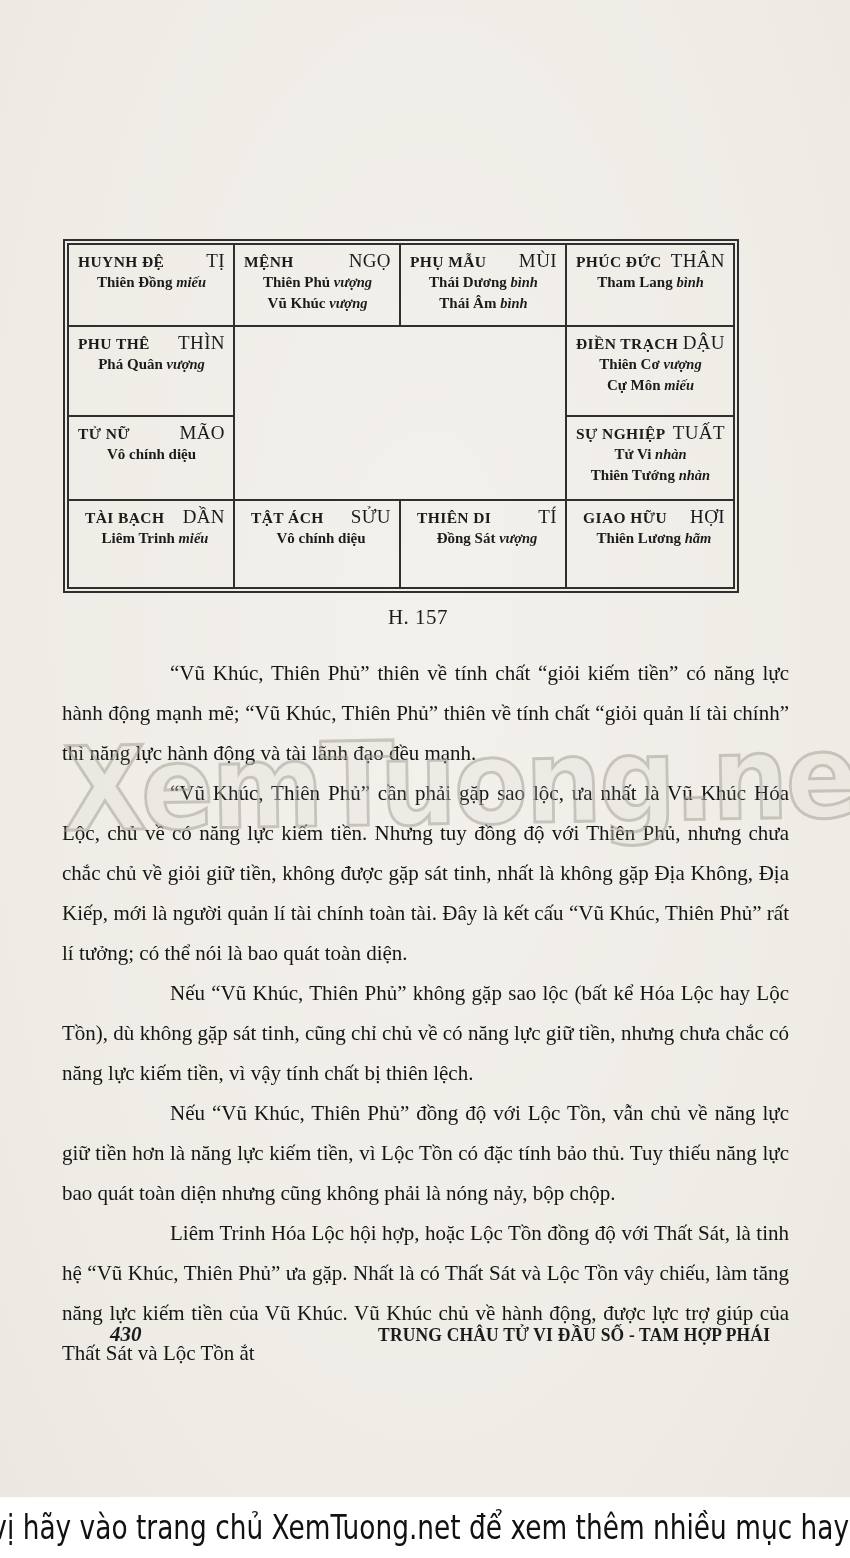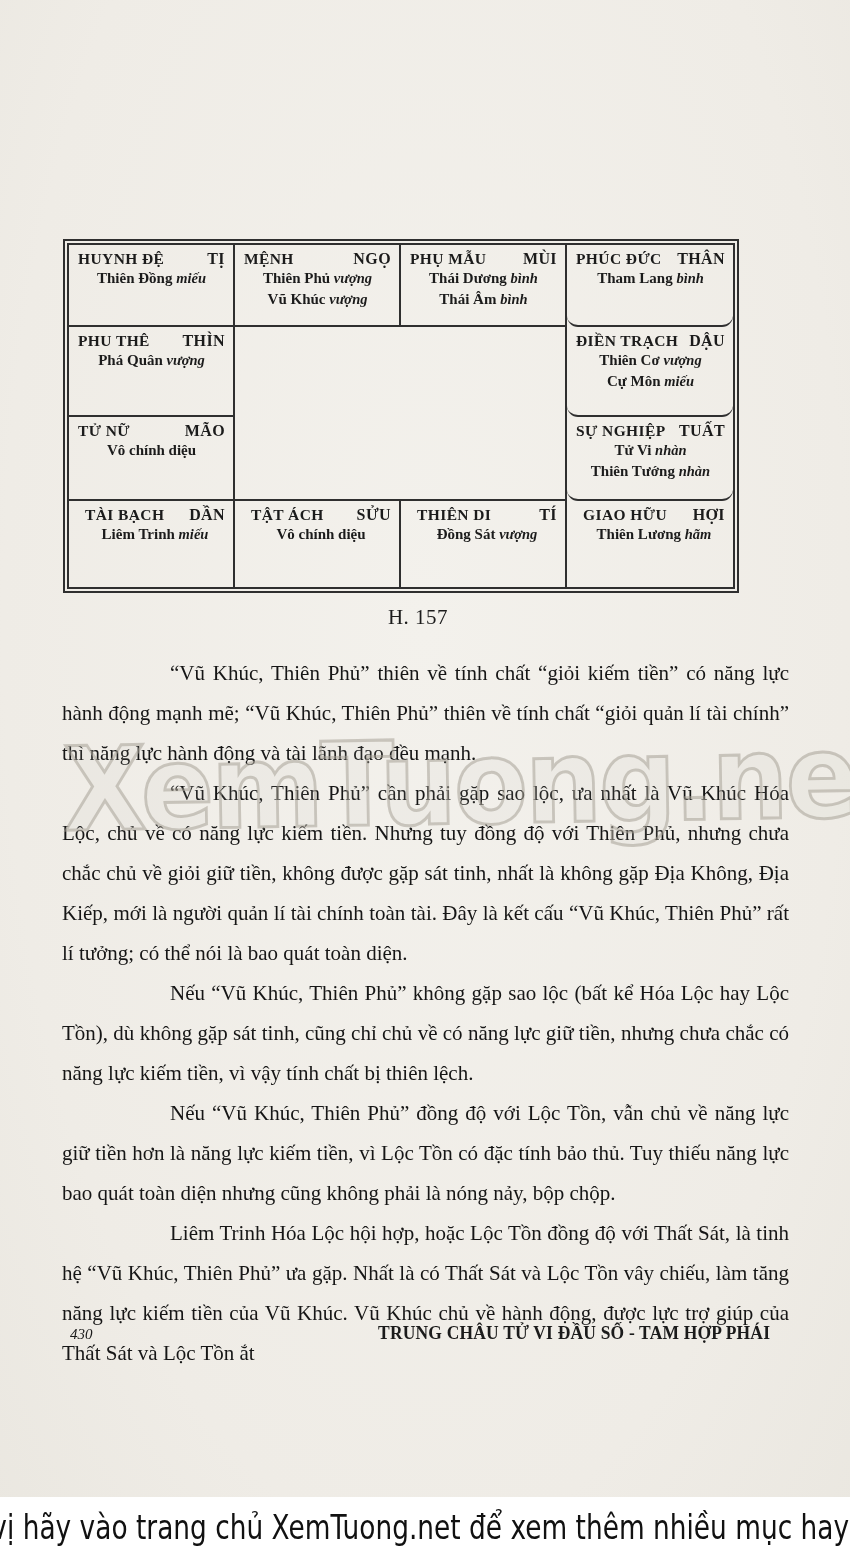--- a/index.html
+++ b/index.html
@@ -31,29 +31,29 @@
       "c9 c10 c11 c12";
     text-align: center;
   }
   .cell{
     border-right:2px solid #2f2f2f;
     border-bottom:2px solid #2f2f2f;
     padding:5px 8px 4px 9px;
     box-sizing:border-box;
     overflow:hidden;
   }
-  .cell.no-r{border-right:none;border-radius:11px;}
+  .cell.no-r{border-right:none;}
   .cell.no-b{border-bottom:none;padding-left:16px;}
   .cell-head{
     display:flex;justify-content:space-between;align-items:baseline;
     font-weight:bold;font-size:15.5px;letter-spacing:0.4px;
     white-space:nowrap;
   }
   .palace{font-weight:bold;}
-  .branch{font-weight:bold;font-size:16px;margin-left:4px;}
+  .branch{font-weight:normal;font-size:19px;margin-left:4px;}
   .star-line{font-size:15px;font-weight:bold;line-height:21px;white-space:nowrap;}
   .star-state{font-style:italic;font-weight:bold;font-size:14.5px;}
   .mid{grid-area:mid;border-right:2px solid #2f2f2f;border-bottom:2px solid #2f2f2f;}
   .a1{grid-area:c1}.a2{grid-area:c2}.a3{grid-area:c3}.a4{grid-area:c4}
   .a5{grid-area:c5}.a6{grid-area:c6}.a7{grid-area:c7}.a8{grid-area:c8}
   .a9{grid-area:c9}.a10{grid-area:c10}.a11{grid-area:c11}.a12{grid-area:c12}
 
   .chart-caption{
     position:absolute;left:80px;top:605px;width:676px;
     text-align:center;font-size:21px;letter-spacing:0.5px;
@@ -78,21 +78,21 @@
     transform:rotate(-1deg) scaleX(0.93);
     transform-origin:center;
     pointer-events:none;
   }
 
   
   .footer{
     position:absolute;left:70px;top:1322px;width:700px;
     display:flex;justify-content:space-between;align-items:baseline;
   }
-  .page-number{font-style:italic;font-weight:normal;font-size:15px;}
+  .page-number{font-style:italic;font-weight:bold;font-size:21px;margin-left:40px;}
   .book-title{
     font-weight:bold;font-size:19px;letter-spacing:0.2px;
     transform:scaleX(0.92);transform-origin:right center;white-space:nowrap;
   }
 
   
   .banner{
     position:absolute;left:0;bottom:0;width:850px;height:61px;
     background:#ffffff;
     display:flex;align-items:center;justify-content:center;

